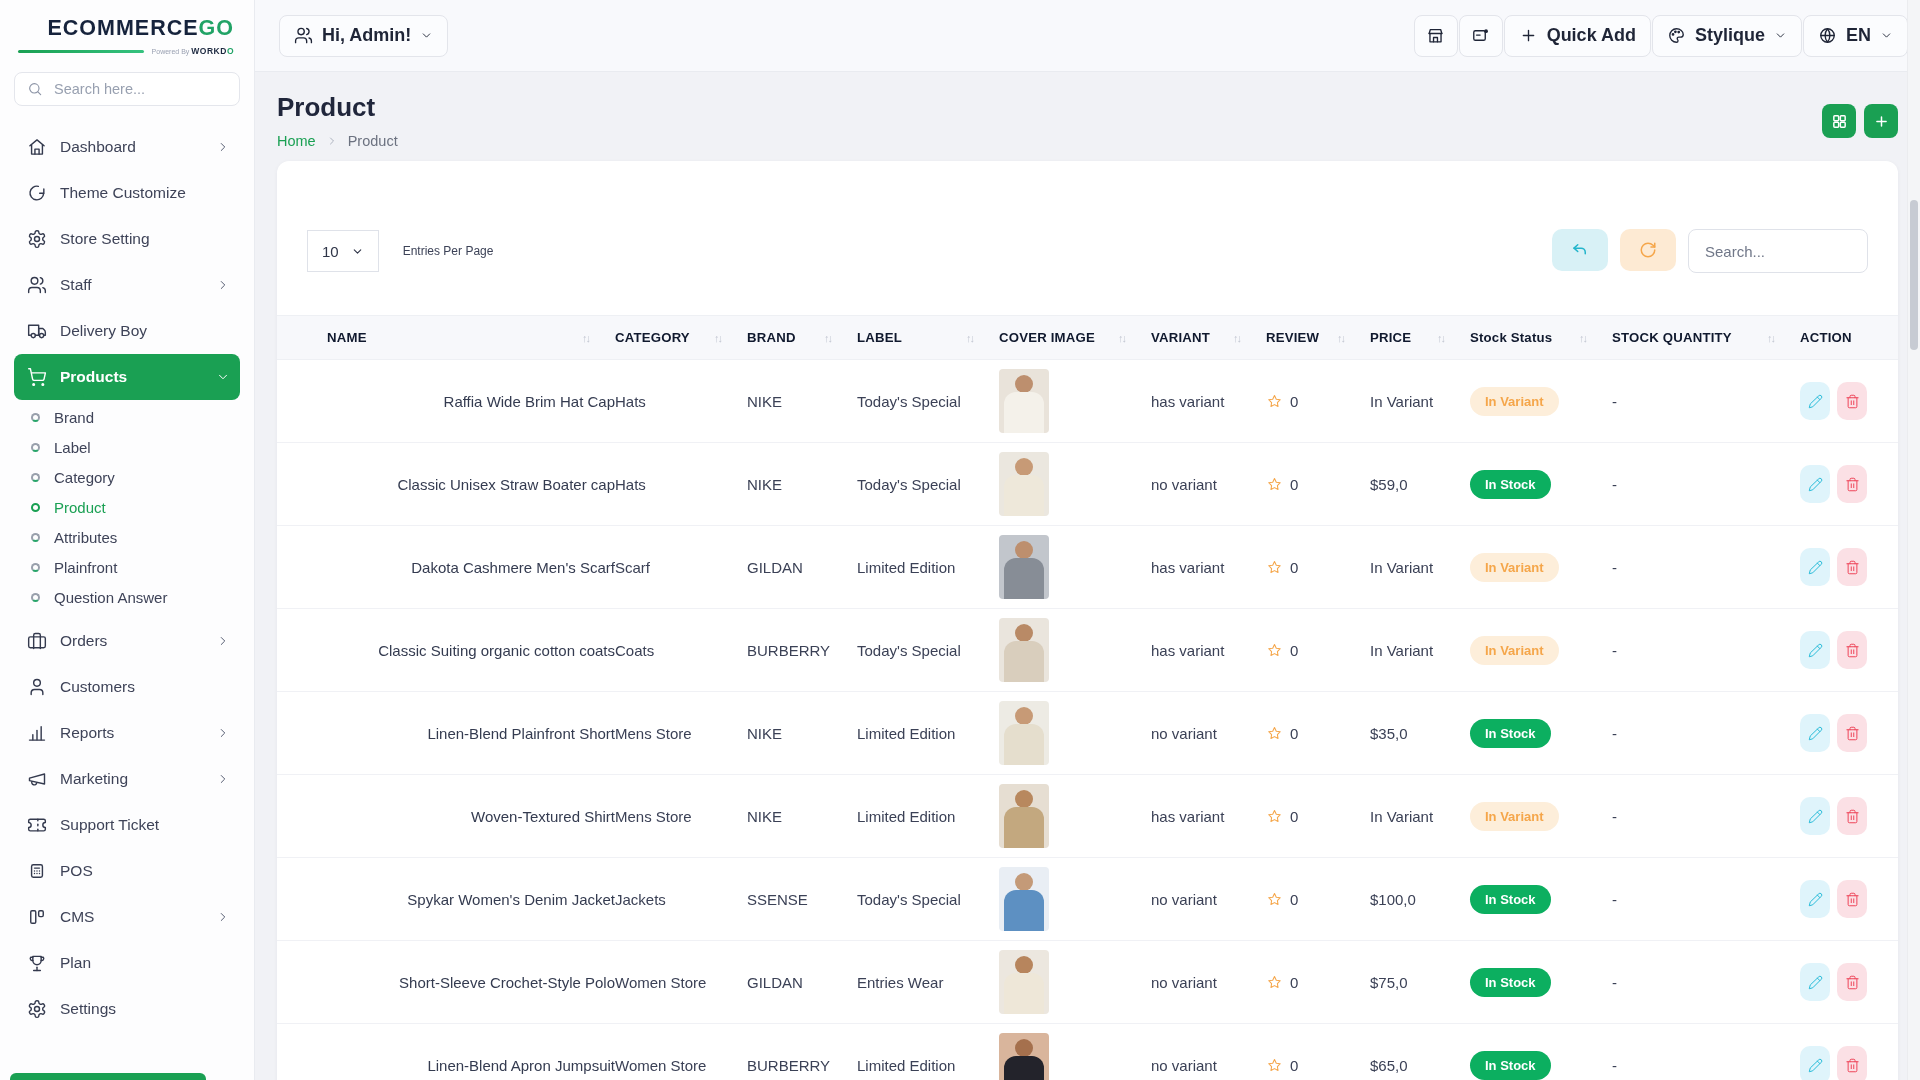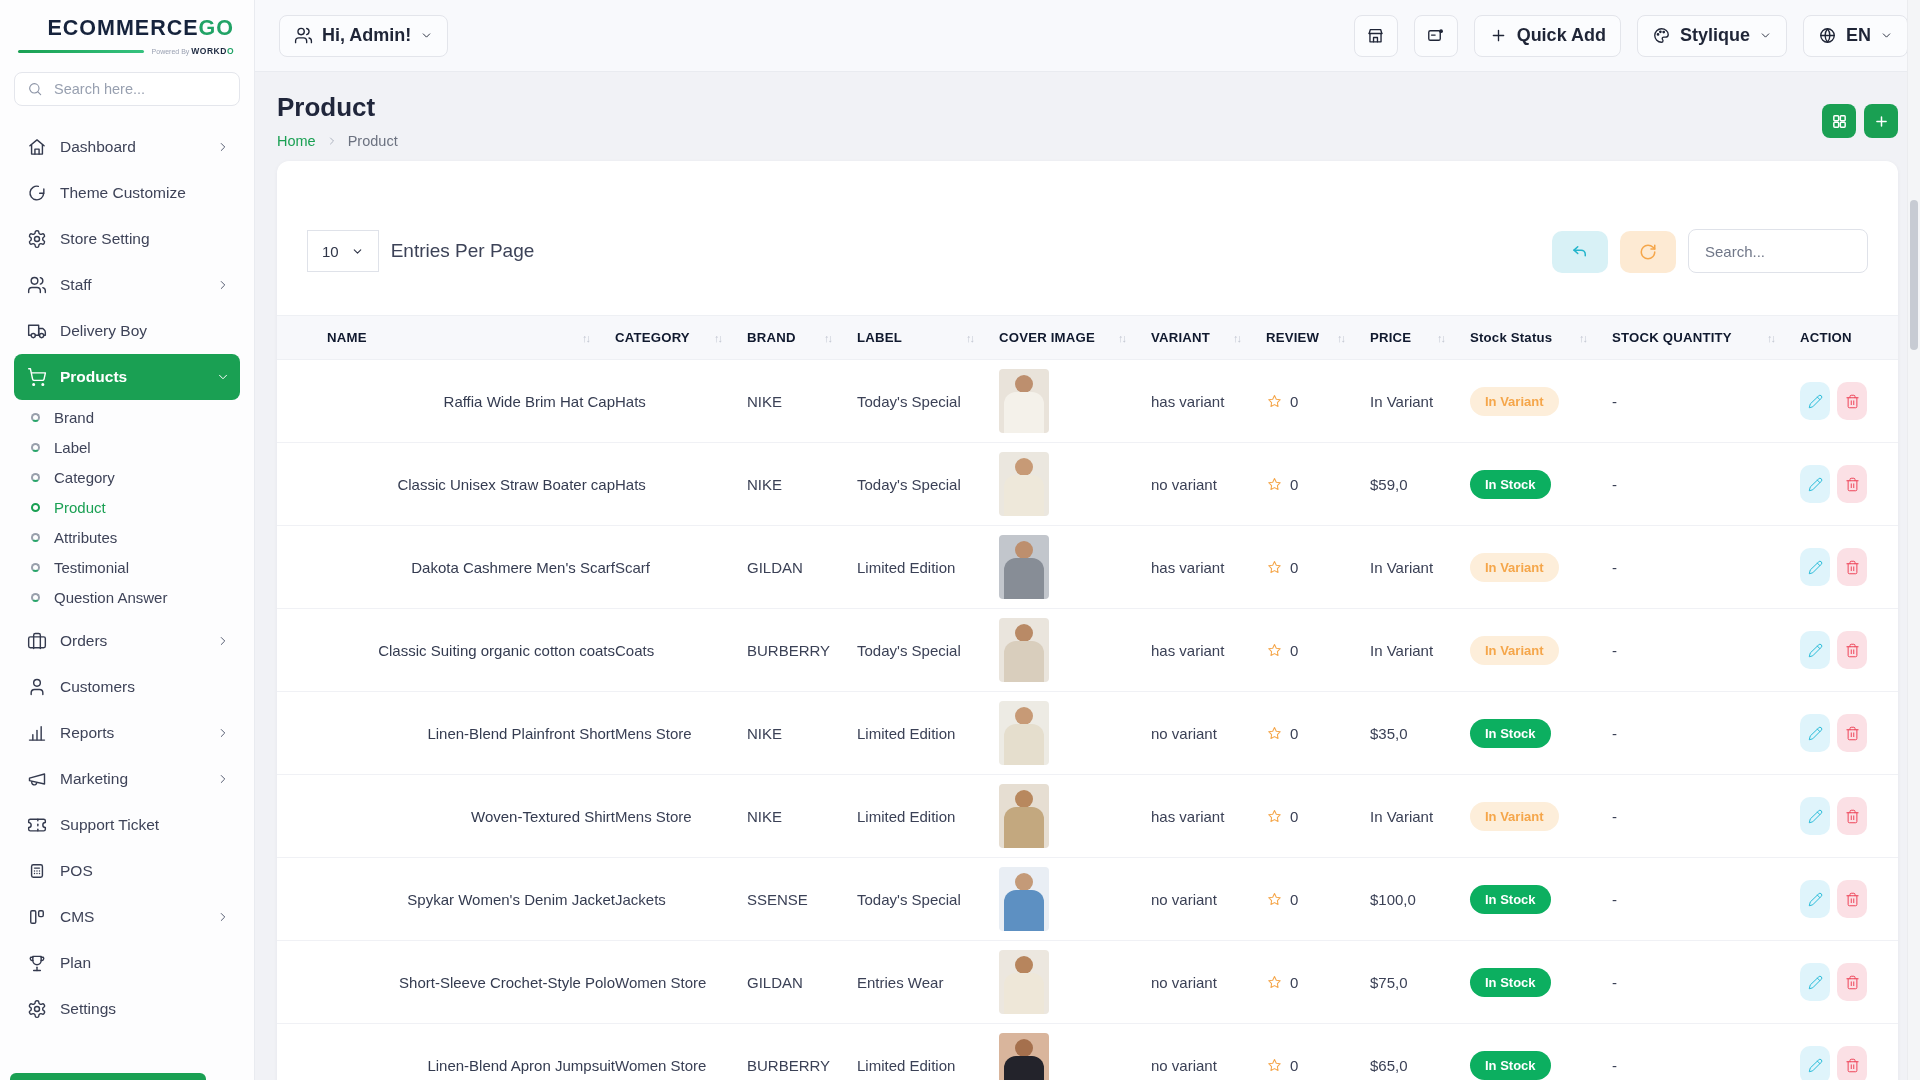--- a/index.html
+++ b/index.html
@@ -42,42 +42,42 @@
 
   
   .main { flex:1; display:flex; flex-direction:column; min-width:0; }
   .topbar { height:72px; min-height:72px; background:#f8f9fc; border-bottom:1px solid #e9ebf0;
     display:flex; align-items:center; padding:0 12px 0 24px; }
   .tb-btn { display:flex; align-items:center; gap:9px; height:42px; padding:0 14px; border:1px solid #e3e5eb;
     border-radius:8px; background:#fbfcfe; color:#1f2537; font-size:18px; font-weight:600; cursor:pointer; font-family:inherit; }
   .tb-btn svg { width:19px; height:19px; }
   .tb-btn .chev svg { width:13px; height:13px; }
   .tb-icon-btn { width:44px; padding:0; justify-content:center; }
-  .topbar-right { margin-left:auto; display:flex; gap:16px; align-items:center; }
+  .topbar-right { margin-left:auto; display:flex; gap:1px; align-items:center; }
 
   
   .content { flex:1; padding:20px 22px 0; overflow:hidden; }
   .page-head { display:flex; align-items:flex-start; justify-content:space-between; }
   .page-title { font-size:26px; font-weight:700; color:#20263b; margin:0 0 10px; }
   .breadcrumb { display:flex; gap:10px; align-items:center; font-size:14.5px; }
   .bc-home { color:#1aa053; cursor:pointer; }
   .bc-sep { display:flex; color:#a0a6b5; } .bc-sep svg { width:12px; height:12px; }
   .bc-cur { color:#6c7280; }
   .head-actions { display:flex; gap:8px; margin-top:12px; }
   .sq-btn { width:34px; height:34px; border-radius:8px; background:#1aa053; color:#fff; border:0;
     display:flex; align-items:center; justify-content:center; cursor:pointer; }
   .sq-btn svg { width:17px; height:17px; stroke-width:2.1; }
 
   .card { margin-top:12px; background:#fff; border-radius:12px; box-shadow:0 1px 4px rgba(20,30,60,.05); height:1200px; }
   .controls { display:flex; align-items:center; padding:68px 30px 42px; }
   .entries-select { display:flex; align-items:center; gap:12px; border:1px solid #dfe2e9; border-radius:0;
     height:42px; padding:0 14px; font-size:15px; color:#2f3548; background:#fff; cursor:pointer; }
   .entries-select .chev { display:flex; color:#2f3548; } .entries-select .chev svg { width:13px; height:13px; stroke-width:2; }
-  .entries-label { margin-left:12px; font-size:19px; color:#3c4257; }
-  .controls-right { margin-left:auto; display:flex; gap:12px; align-items:flex-end; }
+  .entries-label { margin-left:24px; font-size:12px; color:#3c4257; }
+  .controls-right { margin-left:auto; display:flex; gap:12px; align-items:flex-start; }
   .soft-btn { width:56px; height:42px; border:0; border-radius:10px; display:flex; align-items:center; justify-content:center; cursor:pointer; }
   .soft-btn svg { width:18px; height:18px; stroke-width:2; }
   .soft-undo { background:#d8f1f6; color:#23b5cb; }
   .soft-refresh { background:#fdead3; color:#f5a64a; }
   .table-search { height:44px; width:180px; border:1px solid #dfe2e9; border-radius:8px; padding:0 16px;
     font-size:15px; color:#3c4257; font-family:inherit; outline:none; background:#fff; }
   .table-search::placeholder { color:#707788; }
 
   table { width:100%; border-collapse:collapse; table-layout:fixed; }
   thead th { background:#f7f8fb; border-top:1px solid #eef0f4; border-bottom:1px solid #eef0f4;
@@ -226,21 +226,21 @@
           <div class="side-sub active">
             <span class="ring"></span>
             <span>Product</span>
           </div>
           <div class="side-sub">
             <span class="ring"></span>
             <span>Attributes</span>
           </div>
           <div class="side-sub">
             <span class="ring"></span>
-            <span>Testimonial</span>
+            <span>Plainfront</span>
           </div>
           <div class="side-sub">
             <span class="ring"></span>
             <span>Question Answer</span>
           </div>
         </div>
         <div class="side-item">
           <span class="si-ic">
             <svg viewBox="0 0 24 24" stroke-width="1.7">
               <rect width="20" height="13" x="2" y="7" rx="2"></rect>

